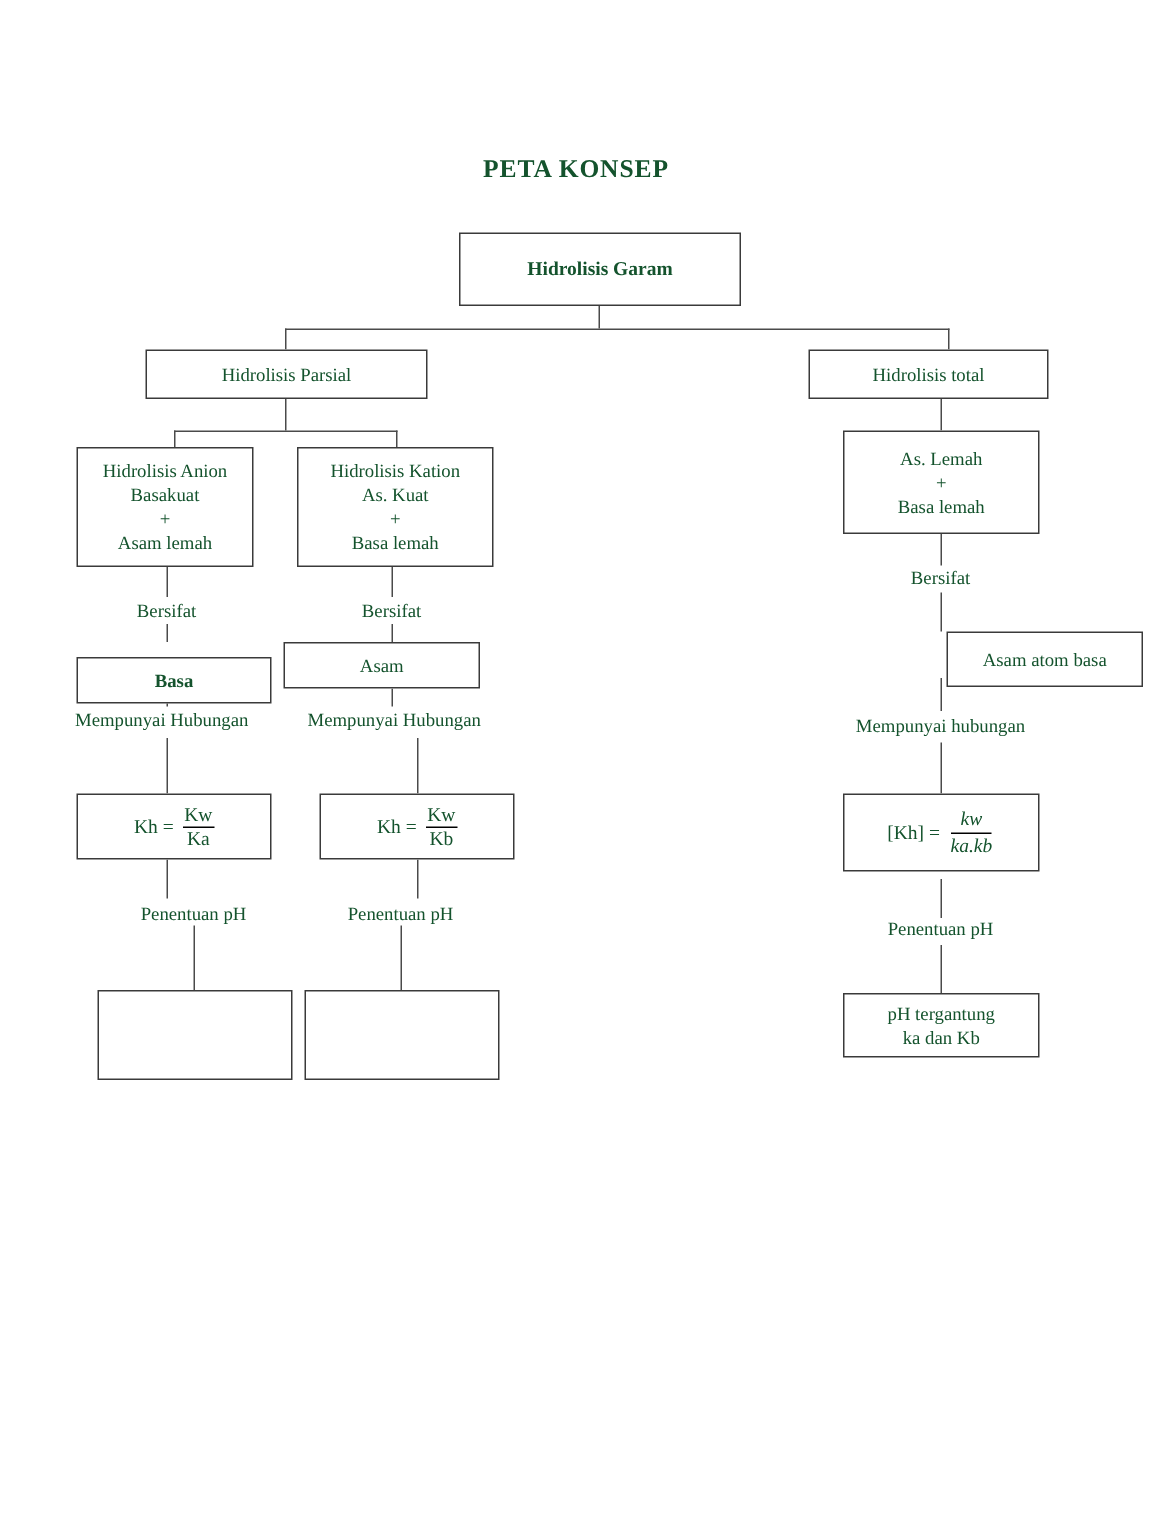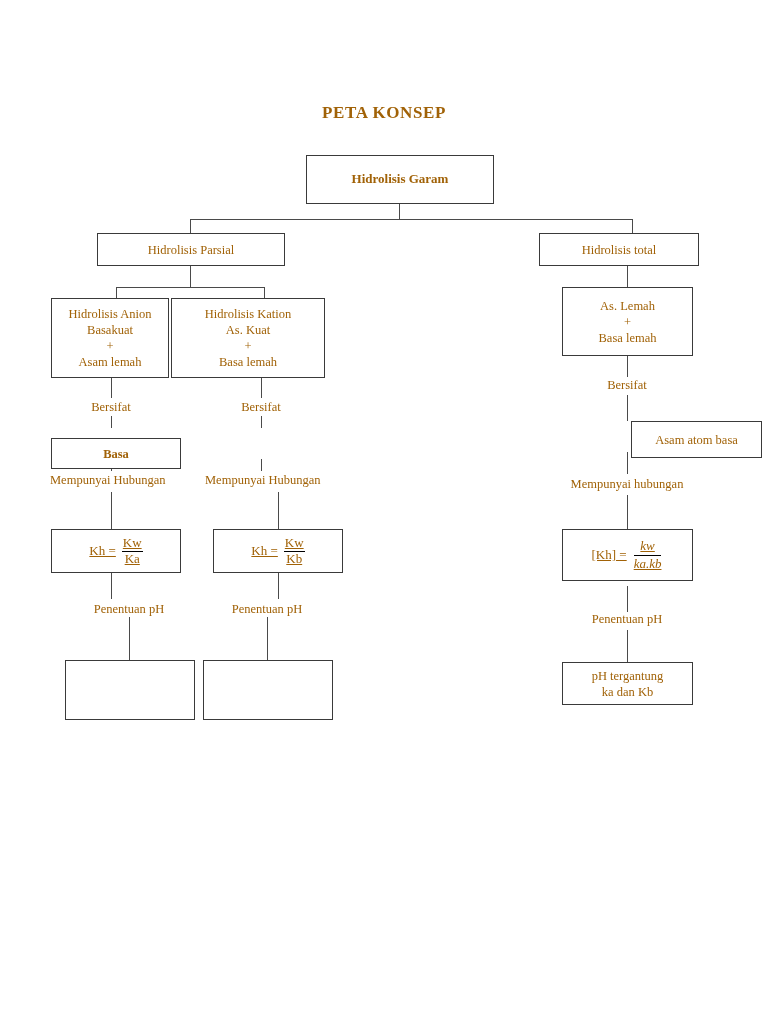--- a/index.html
+++ b/index.html
@@ -8,21 +8,21 @@
     padding: 0;
     background: #ffffff;
   }
   #page {
     position: relative;
     width: 768px;
     height: 1024px;
     background: #ffffff;
     overflow: hidden;
     font-family: "Liberation Serif", "DejaVu Serif", serif;
-    color: #a16207;
+    color: #14532d;
   }
 
   
   .title {
     position: absolute;
     left: 0;
     top: 103px;
     width: 768px;
     text-align: center;
     font-size: 17px;
@@ -107,21 +107,20 @@
     padding: 0 3px 1px 3px;
   }
   .frac .den { display: block; padding-top: 1px; }
 
   .eq-row {
     display: flex;
     align-items: center;
     justify-content: center;
     gap: 5px;
     font-size: 13px;
-    text-decoration: underline;
   }
 </style>
 </head>
 <body>
 
 <div id="page">
 
   <div class="title">PETA KONSEP</div>
 
   <div class="ln v" style="left:399px; top:204px; height:15px;"></div>
@@ -174,21 +173,21 @@
 
   <div class="box" style="left:51px; top:298px; width:118px; height:80px;">
     <span class="inner">
       <span>Hidrolisis Anion</span><br>
       <span>Basakuat</span><br>
       <span>+</span><br>
       <span>Asam lemah</span>
     </span>
   </div>
 
-  <div class="box" style="left:171px; top:298px; width:154px; height:80px;">
+  <div class="box" style="left:198px; top:298px; width:131px; height:80px;">
     <span class="inner">
       <span>Hidrolisis Kation</span><br>
       <span>As. Kuat</span><br>
       <span>+</span><br>
       <span>Basa  lemah</span>
     </span>
   </div>
 
   <div class="box" style="left:562px; top:287px; width:131px; height:69px;">
     <span class="inner">
@@ -199,20 +198,23 @@
   </div>
 
   <div class="lbl" style="left:111px; top:400px; transform:translateX(-50%);">Bersifat</div>
   <div class="lbl" style="left:261px; top:400px; transform:translateX(-50%);">Bersifat</div>
   <div class="lbl" style="left:627px; top:378px; transform:translateX(-50%);">Bersifat</div>
 
   <div class="box" style="left:51px; top:438px; width:130px; height:31px;font-weight:bold;">
     <span class="inner">Basa</span>
   </div>
 
+  <div class="box" style="left:189px; top:428px; width:131px; height:31px;">
+    <span class="inner">Asam</span>
+  </div>
 
   <div class="box" style="left:594px; top:421px; width:131px; height:37px;margin-left:37px;">
     <span class="inner">Asam atom basa</span>
   </div>
 
   <div class="lbl" style="left:50px; top:473px;">Mempunyai Hubungan</div>
   <div class="lbl" style="left:205px; top:473px;">Mempunyai Hubungan</div>
   <div class="lbl" style="left:627px; top:477px; transform:translateX(-50%);">Mempunyai hubungan</div>
 
   <div class="box" style="left:51px; top:529px; width:130px; height:44px;">

